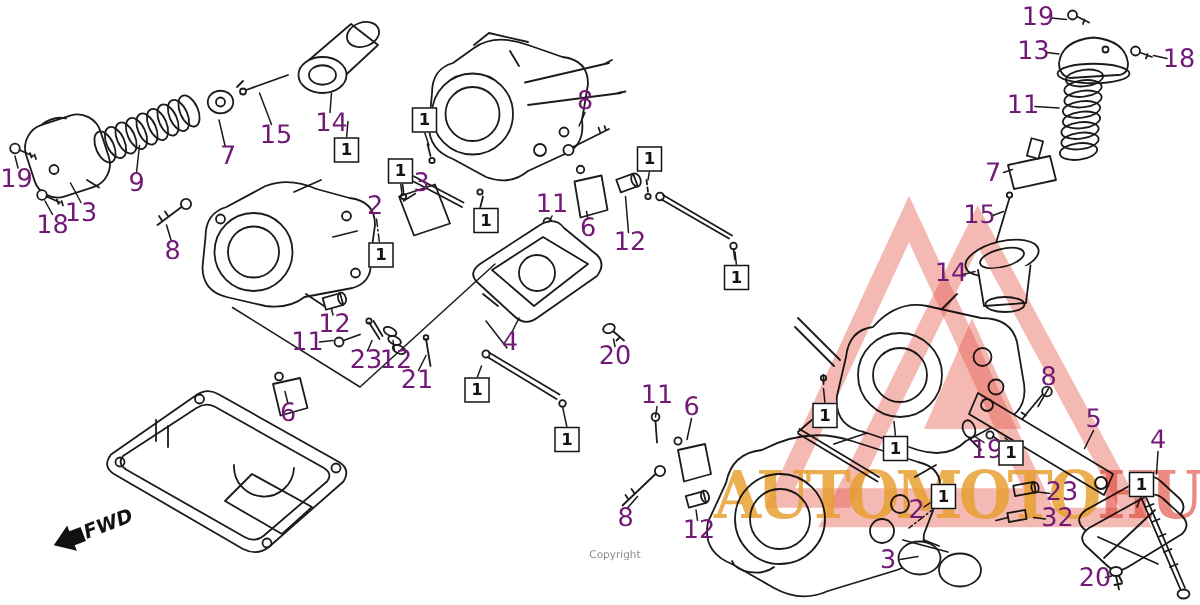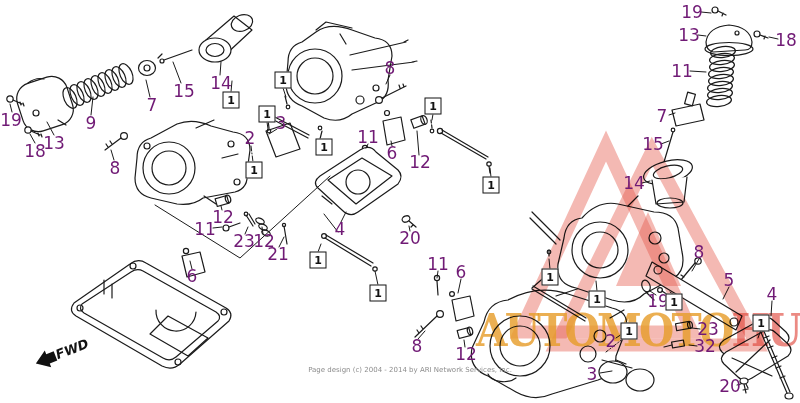--- a/index.html
+++ b/index.html
@@ -391,15 +391,15 @@
       <div class="refbox" style="left: 318px; top: 260px;">1</div>
       <div class="refbox" style="left: 378px; top: 293px;">1</div>
       <div class="refbox" style="left: 550px; top: 277px;">1</div>
       <div class="refbox" style="left: 597px; top: 299px;">1</div>
       <div class="refbox" style="left: 629px; top: 331px;">1</div>
       <div class="refbox" style="left: 674px; top: 302px;">1</div>
       <div class="refbox" style="left: 761px; top: 323px;">1</div>
     </div>
 
   <div class="footer">
-    <div>Page design (c) 2004 - 2014 by ARI Network Services, Inc.</div>
+    <div>Copyright</div>
   </div>
 </div>
 
 </body></html>

